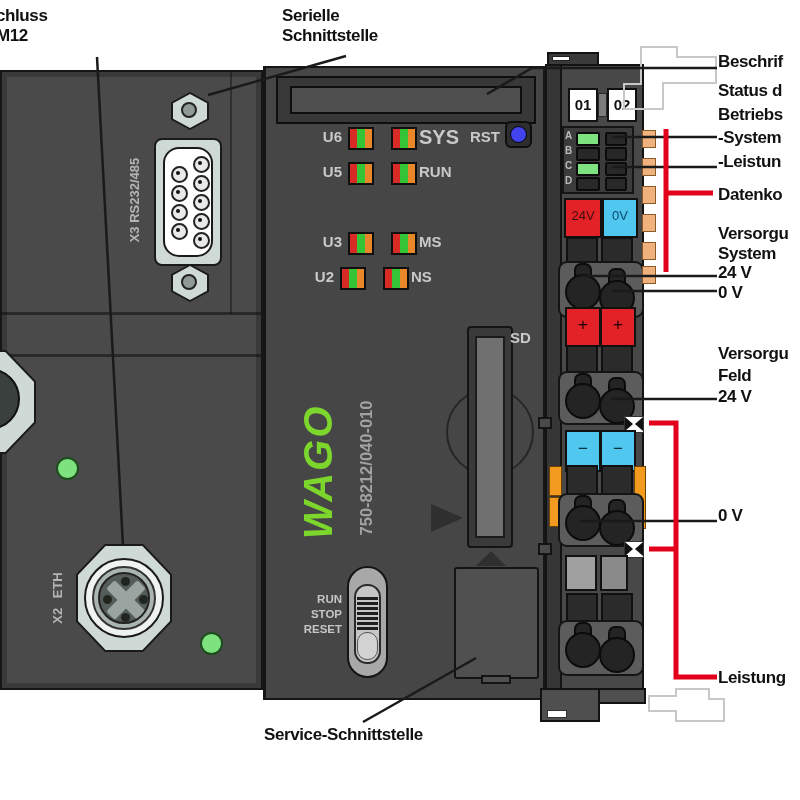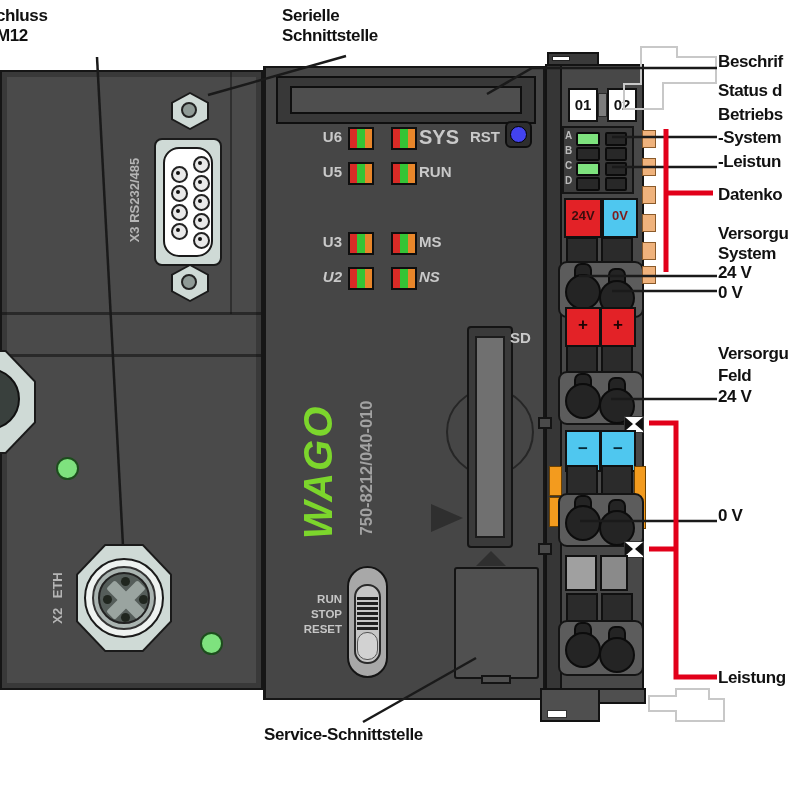--- a/index.html
+++ b/index.html
@@ -23,21 +23,21 @@
   .khole{position:absolute;width:32px;height:32px;border-radius:50%;background:#242424;border:2px solid #0c0c0c;}
   .bowtie{position:absolute;width:18px;height:15px;background:#fff;border:1px solid #333;}
   .bowtie span{position:absolute;top:0;width:0;height:0;border-top:7px solid transparent;border-bottom:7px solid transparent;}
   .bowtie .l{left:0;border-left:8px solid #111;}
   .bowtie .r{right:0;border-right:8px solid #111;}
   .pin{position:absolute;width:13px;height:13px;border-radius:50%;background:#e9e9e9;border:2px solid #222;}
   .pin i{position:absolute;left:2.5px;top:2.5px;width:4px;height:4px;border-radius:50%;background:#111;}
   .gled{position:absolute;width:19px;height:19px;border-radius:50%;background:var(--status_green);border:2px solid #1d4d1d;}
   .oclip{position:absolute;background:var(--clip_orange);border:1px solid #6e4200;}
   .dcontact{position:absolute;left:642px;width:12px;height:16px;background:var(--contact_tan);border:1px solid #8a5a2a;}
-  .pushbtn{position:absolute;text-align:center;font-weight:bold;border:2px solid #111;}
+  .pushbtn{position:absolute;text-align:center;font-weight:normal;border:2px solid #111;}
 </style>
 </head>
 <body>
 
 <div class="stage">
 
   <div class="abs bdr" style="left:0;top:70px;width:263px;height:620px;background:var(--body);box-shadow:inset 0 0 0 5px rgba(25,25,25,.35);"></div>
   <div class="abs bdr" style="left:263px;top:66px;width:282px;height:634px;background:var(--body2);border-left:3px solid #161616;"></div>
   <div class="abs" style="left:2px;top:312px;width:259px;height:3px;background:rgba(15,15,15,.55);"></div>
   <div class="abs" style="left:2px;top:354px;width:259px;height:3px;background:rgba(15,15,15,.55);"></div>
@@ -119,21 +119,21 @@
     <span class="led" style="left:78px;top:0;"></span>
     <span class="led" style="left:121px;top:0;"></span>
     <span class="abs dtxt" style="left:149px;font-size:15px;line-height:20px;">RUN</span>
   </div>
   <div class="abs" style="left:270px;top:232px;width:275px;height:20px;">
     <span class="abs dtxt" style="left:0;width:72px;text-align:right;font-size:15px;line-height:20px;">U3</span>
     <span class="led" style="left:78px;top:0;"></span>
     <span class="led" style="left:121px;top:0;"></span>
     <span class="abs dtxt" style="left:149px;font-size:15px;line-height:20px;">MS</span>
   </div>
-  <div class="abs" style="left:270px;top:267px;width:275px;height:20px;font-style:italic;">
+  <div class="abs" style="left:262px;top:267px;width:275px;height:20px;">
     <span class="abs dtxt" style="left:0;width:72px;text-align:right;font-size:15px;line-height:20px;">U2</span>
     <span class="led" style="left:78px;top:0;"></span>
     <span class="led" style="left:121px;top:0;"></span>
     <span class="abs dtxt" style="left:149px;font-size:15px;line-height:20px;">NS</span>
   </div>
 
   <span class="abs dtxt" style="left:470px;top:127px;font-size:15px;line-height:20px;">RST</span>
   <div class="abs" style="left:505px;top:121px;width:27px;height:27px;background:#2e2e2e;border:2px solid #0e0e0e;border-radius:6px;"></div>
   <div class="abs" style="left:510px;top:126px;width:17px;height:17px;border-radius:50%;background:var(--btn_blue);border:1px solid #000;"></div>
 
@@ -180,21 +180,21 @@
   <div class="cell on" style="left:576px;top:132px;"></div>
   <div class="cell" style="left:605px;top:132px;width:18px;"></div>
   <div class="cell" style="left:576px;top:147px;"></div>
   <div class="cell" style="left:605px;top:147px;width:18px;"></div>
   <div class="cell on" style="left:576px;top:162px;"></div>
   <div class="cell" style="left:605px;top:162px;width:18px;"></div>
   <div class="cell" style="left:576px;top:177px;"></div>
   <div class="cell" style="left:605px;top:177px;width:18px;"></div>
 
   <div class="pushbtn" style="left:564px;top:198px;width:34px;height:36px;background:var(--btn_red);color:#3c0d0d;font-size:13px;line-height:32px;">24V</div>
-  <div class="pushbtn" style="left:602px;top:198px;width:32px;height:36px;background:var(--btn_cyan);color:#7f1d1d;font-size:13px;line-height:32px;">0V</div>
+  <div class="pushbtn" style="left:602px;top:198px;width:32px;height:36px;background:var(--btn_cyan);color:#0c4a6e;font-size:13px;line-height:32px;">0V</div>
 
   <div class="slot" style="left:566px;top:237px;width:28px;height:32px;"></div>
   <div class="slot" style="left:601px;top:237px;width:28px;height:32px;"></div>
 
   <div class="kpanel" style="left:558px;top:261px;width:82px;height:53px;"></div>
   <div class="kstem" style="left:574px;top:263px;"></div>
   <div class="khole" style="left:565px;top:274px;"></div>
   <div class="kstem" style="left:608px;top:268px;"></div>
   <div class="khole" style="left:599px;top:280px;"></div>
 

